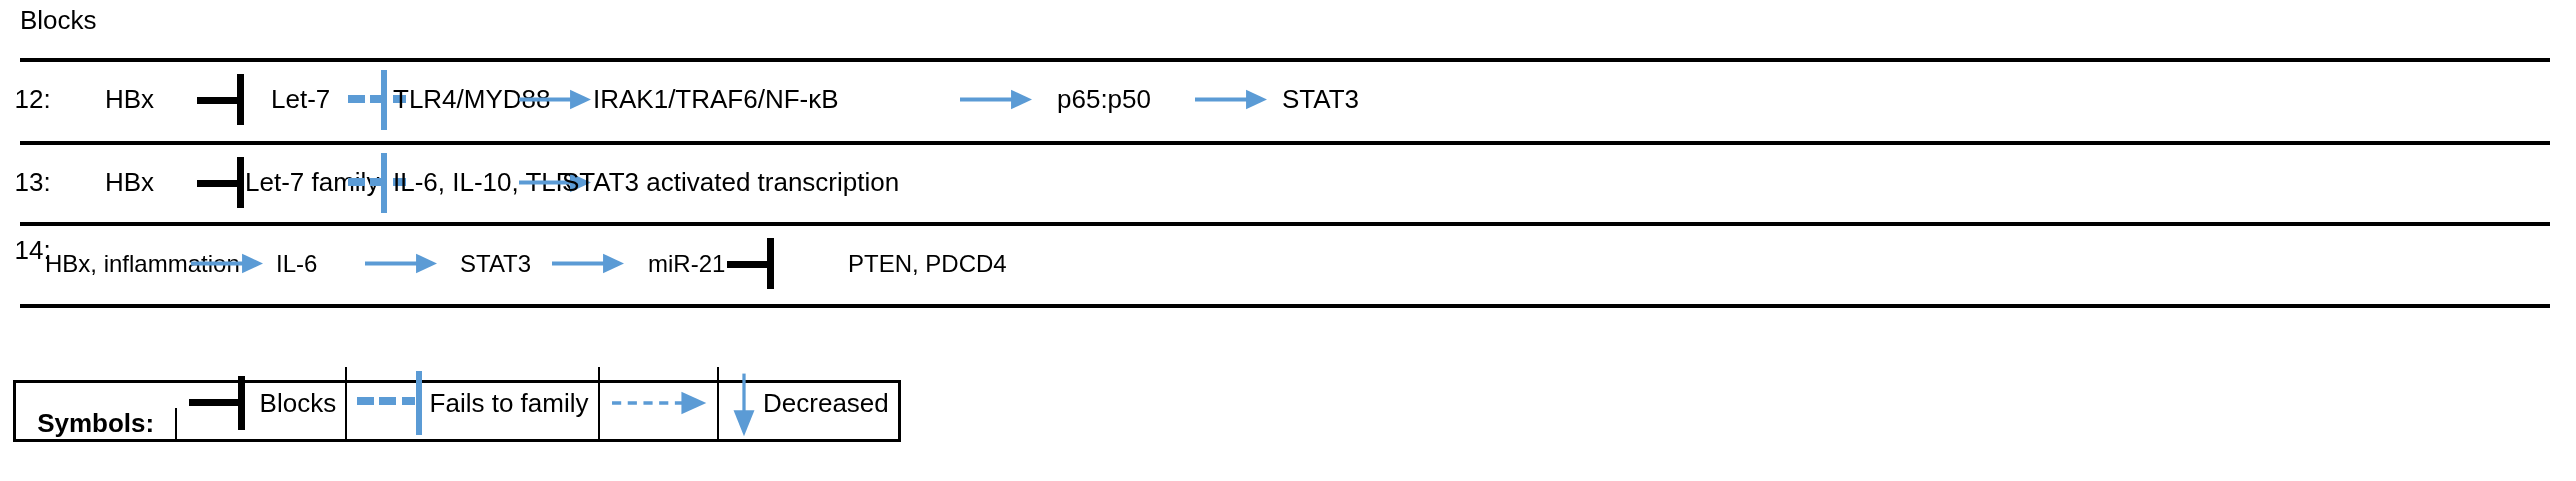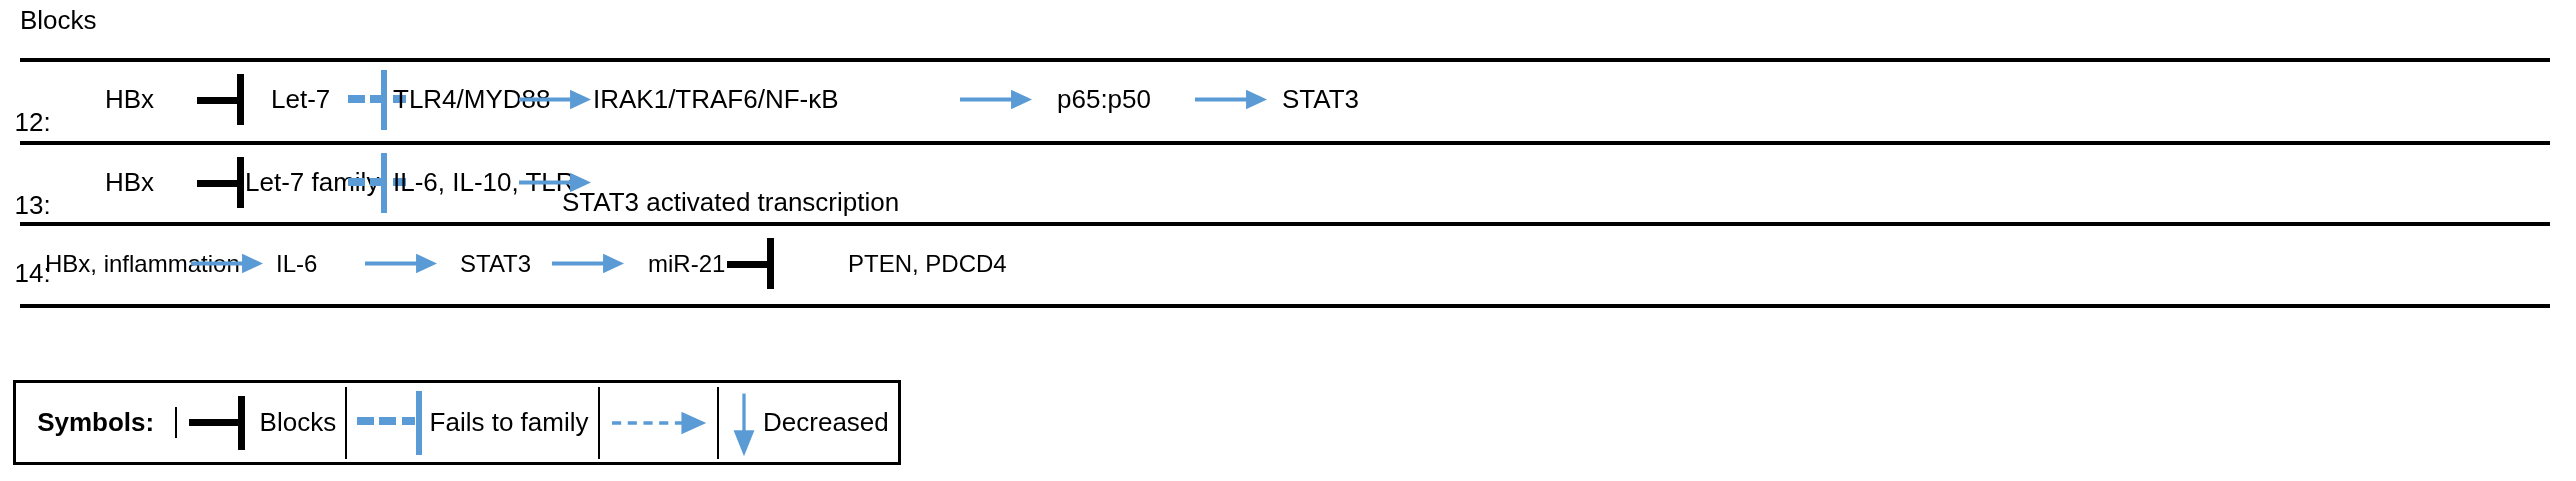--- a/index.html
+++ b/index.html
@@ -68,21 +68,20 @@
   .cell.sm { font-size: 24px; }
 
   .rowlabel {
     position: absolute;
     left: 14.5px;
     top: 0;
     height: 82px;
     display: flex;
     align-items: center;
     font-size: 26px;
-    margin-top: 23px;
   }
   .rowlabel.raised { align-items: flex-start; padding-top: 13px; }
 
   
   .sym-block {
     position: absolute;
     top: 0;
     height: 83px;
   }
   .sym-block .stem {
@@ -125,24 +124,24 @@
     top: 0;
     height: 83px;
   }
   .sym-arrow svg { position: absolute; top: 25px; left: 0; }
 
   
   .legend {
     position: absolute;
     left: 13px;
     top: 380px;
-    height: 85px;
+    height: 62px;
     border: 3.3px solid #000000;
     display: flex;
-    align-items: center;
+    align-items: flex-end;
     box-sizing: border-box;
   }
   .legend-cell {
     position: relative;
     display: flex;
     align-items: center;
     border-right: 2.6px solid #000000;
     box-sizing: border-box;
     padding: 0 9.2px;
     white-space: nowrap;
@@ -261,21 +260,21 @@
 
     <div class="cell" style="left:393px;">IL-6, IL-10, TLR</div>
 
     <div class="sym-arrow" style="left:519px; width:72px;">
       <svg width="72" height="33" viewBox="0 0 110 50">
         <line x1="0" y1="25" x2="84" y2="25" stroke="#5B9BD5" stroke-width="6"></line>
         <polygon points="78,10 110,25 78,40" fill="#5B9BD5"></polygon>
       </svg>
     </div>
 
-    <div class="cell" style="left:562px;margin-top:20px;">STAT3 activated transcription</div>
+    <div class="cell" style="left:562px;">STAT3 activated transcription</div>
   </div>
 
   <div class="row row14">
 
     <div class="rowlabel raised">14:</div>
 
     <div class="cell sm" style="left:45px;">HBx, inflammation</div>
 
     <div class="sym-arrow" style="left:191px; width:72px;">
       <svg width="72" height="33" viewBox="0 0 110 50">

